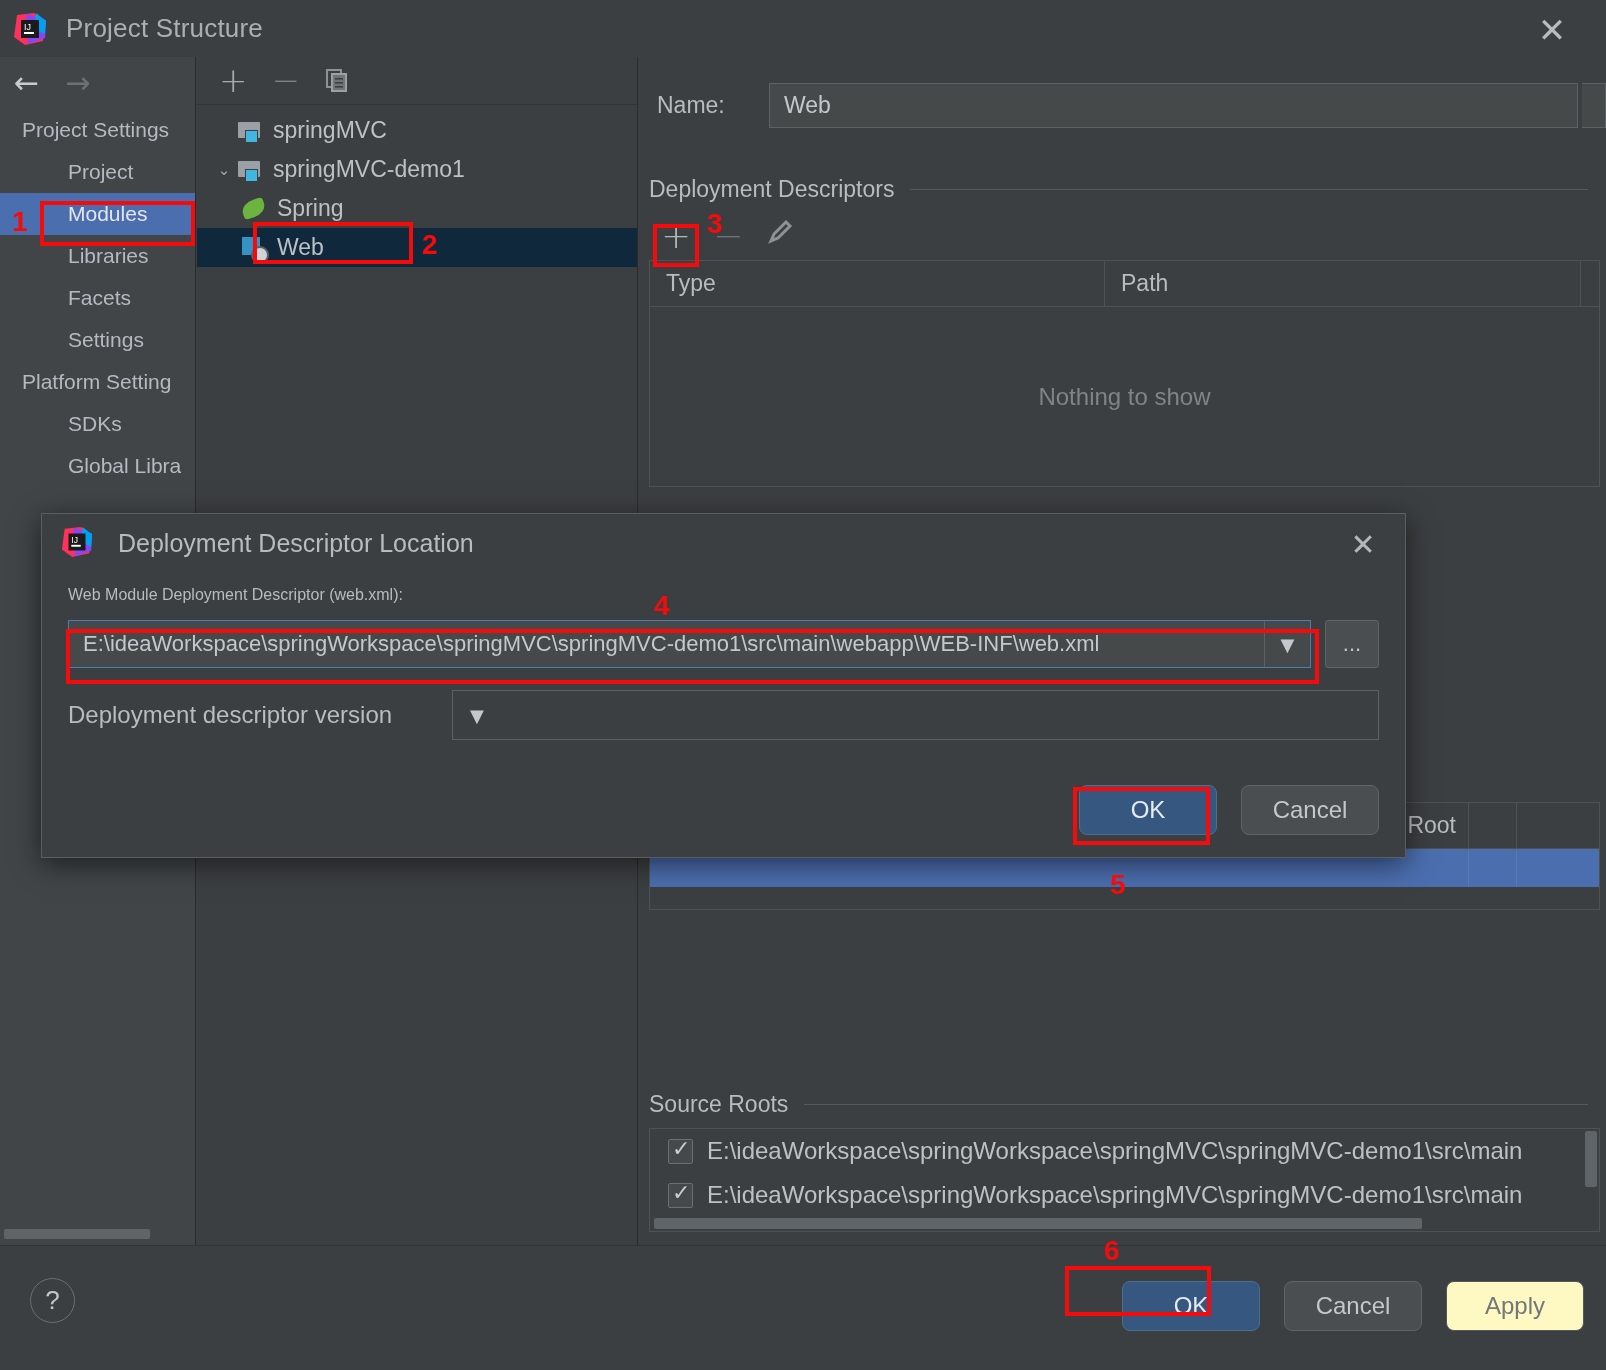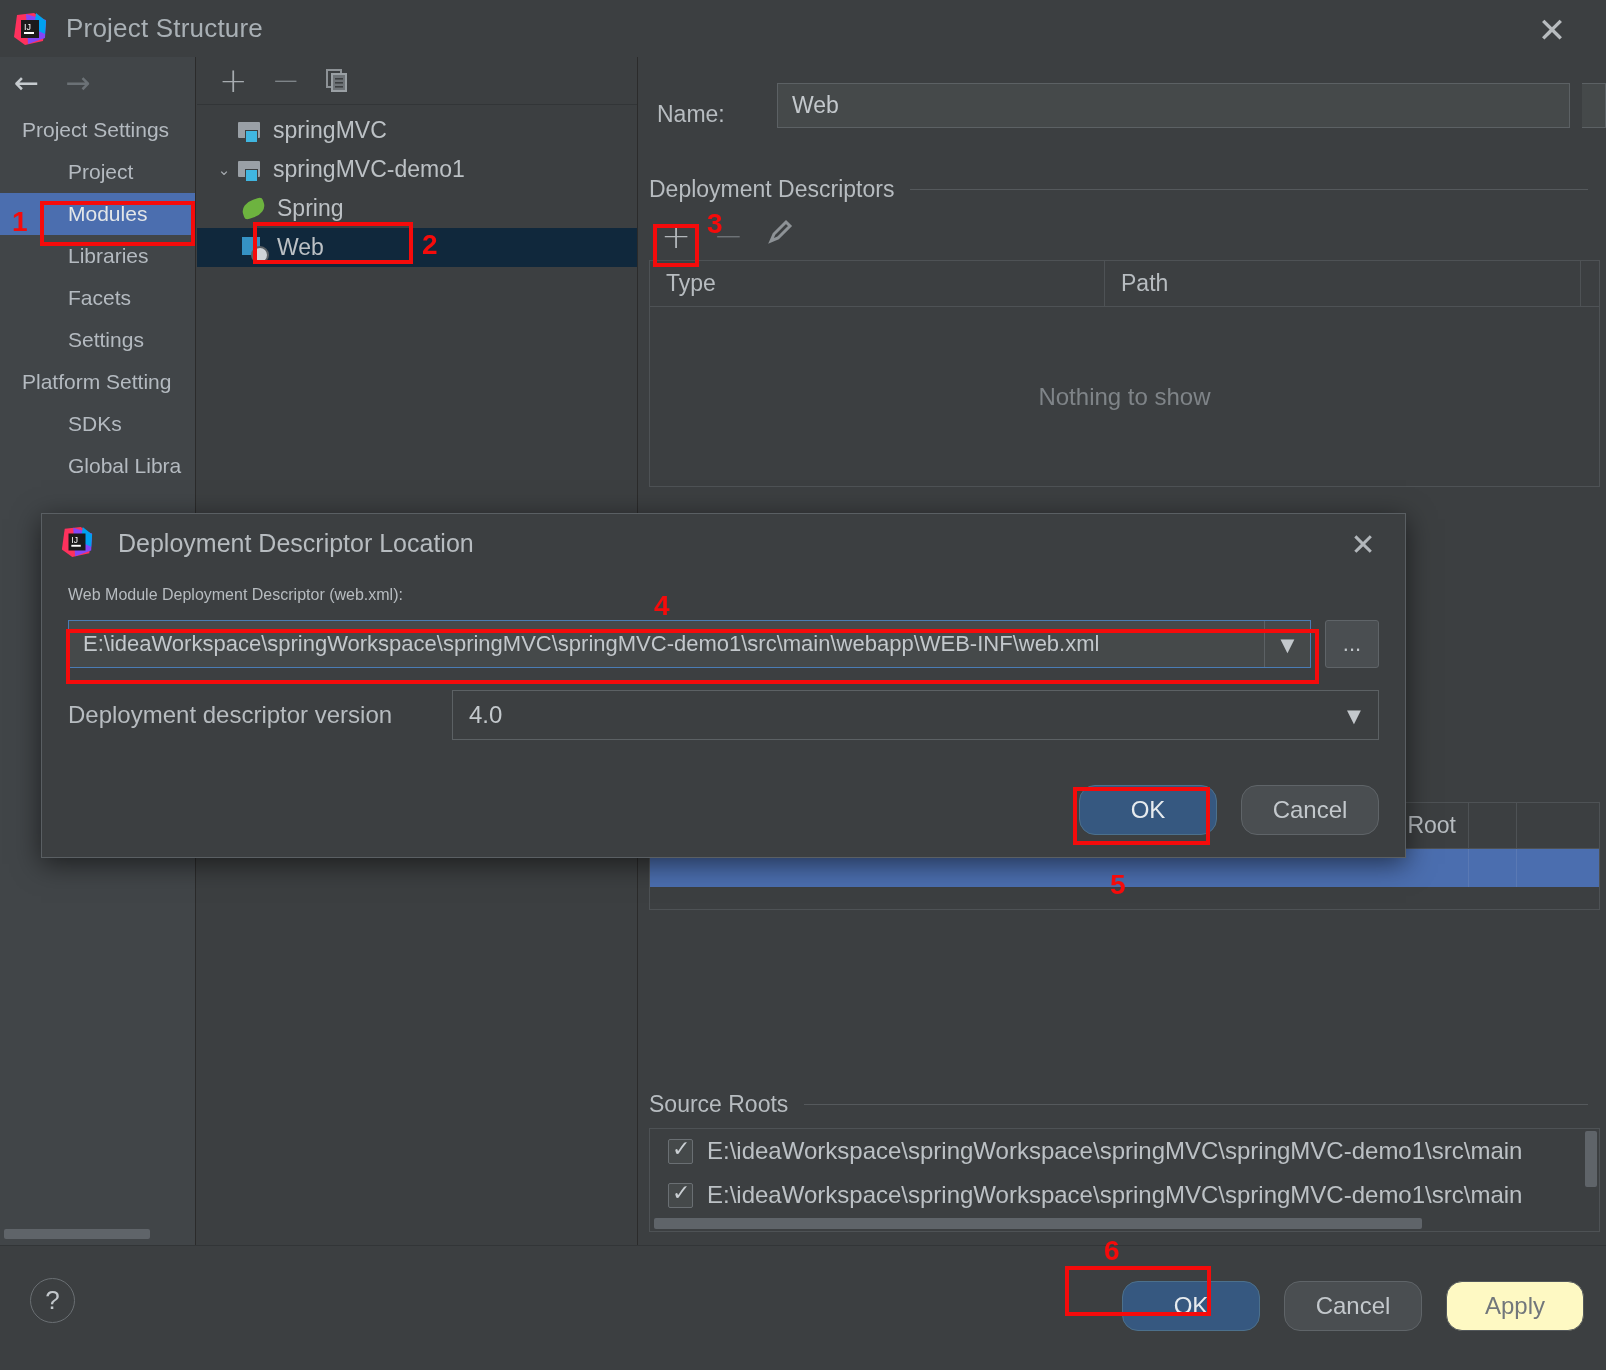--- a/index.html
+++ b/index.html
@@ -99,21 +99,21 @@
   .sidebar-hscroll {
     position: absolute; left: 4px; bottom: 6px; width: 146px; height: 10px;
     background: #5f6469; border-radius: 2px; cursor: pointer;
   }
 
   
   .detail {
     position: absolute; left: 639px; top: 57px; right: 0; height: 1188px;
     background: #3c3f41; padding: 0;
   }
-  .name-row { display: flex; align-items: flex-end; padding: 26px 0 14px 18px; gap: 8px; }
+  .name-row { display: flex; align-items: center; padding: 26px 0 14px 18px; }
   .name-label { font-size: 23px; color: #b7bcc0; width: 112px; }
   .name-field {
     flex: 1; height: 45px; margin-right: 4px; background: #45494a;
     border: 1px solid #5c6164; color: #c3c8cc; font-size: 23px;
     display: flex; align-items: center; padding-left: 14px;
   }
   .name-spin { width: 24px; height: 45px; background: #45494a; border: 1px solid #5c6164; border-left: none; }
 
   .section {
     display: flex; align-items: center; margin: 34px 0 10px 10px; gap: 16px;
@@ -189,21 +189,21 @@
   .btnbar {
     position: absolute; left: 0; bottom: 0; width: 1606px; height: 125px;
     background: #3c3f41; border-top: 1px solid #323537;
   }
   .help-btn {
     position: absolute; left: 30px; top: 32px; width: 45px; height: 45px;
     border-radius: 50%; border: 1px solid #6a6f73; color: #c2c7cb;
     display: flex; align-items: center; justify-content: center; font-size: 26px; cursor: pointer;
   }
   .btn {
-    height: 50px; min-width: 138px; border-radius: 16px; font-size: 24px;
+    height: 50px; min-width: 138px; border-radius: 8px; font-size: 24px;
     display: flex; align-items: center; justify-content: center; cursor: pointer;
   }
   .btn.primary { background: #365880; border: 1px solid #4c708c; color: #e7ebee; }
   .btn.normal  { background: #4a4e51; border: 1px solid #5f6468; color: #c3c8cc; }
   .btn.disabled{ background: #fef9c3; border: 1px solid #53585b; color: #72777b; cursor: default; }
 
   .bottom-actions { position: absolute; right: 22px; top: 35px; display: flex; gap: 24px; align-items: center; }
 
   
   .hl { position: absolute; border: 4px solid #f50b0b; pointer-events: none; }
@@ -437,21 +437,20 @@
       <span class="path-input">
         <span class="path-text">E:\ideaWorkspace\springWorkspace\springMVC\springMVC-demo1\src\main\webapp\WEB-INF\web.xml</span>
         <span class="path-drop">▼</span>
       </span>
       <span class="browse-btn">...</span>
     </div>
 
     <div class="ver-row">
       <span class="ver-label">Deployment descriptor version</span>
       <span class="ver-select">
-        <span class="ver-value">4.0</span>
         <span class="ver-arrow">▼</span>
       </span>
     </div>
 
     <div class="modal-actions">
       <span class="btn primary">OK</span>
       <span class="btn normal">Cancel</span>
     </div>
   </div>
 

